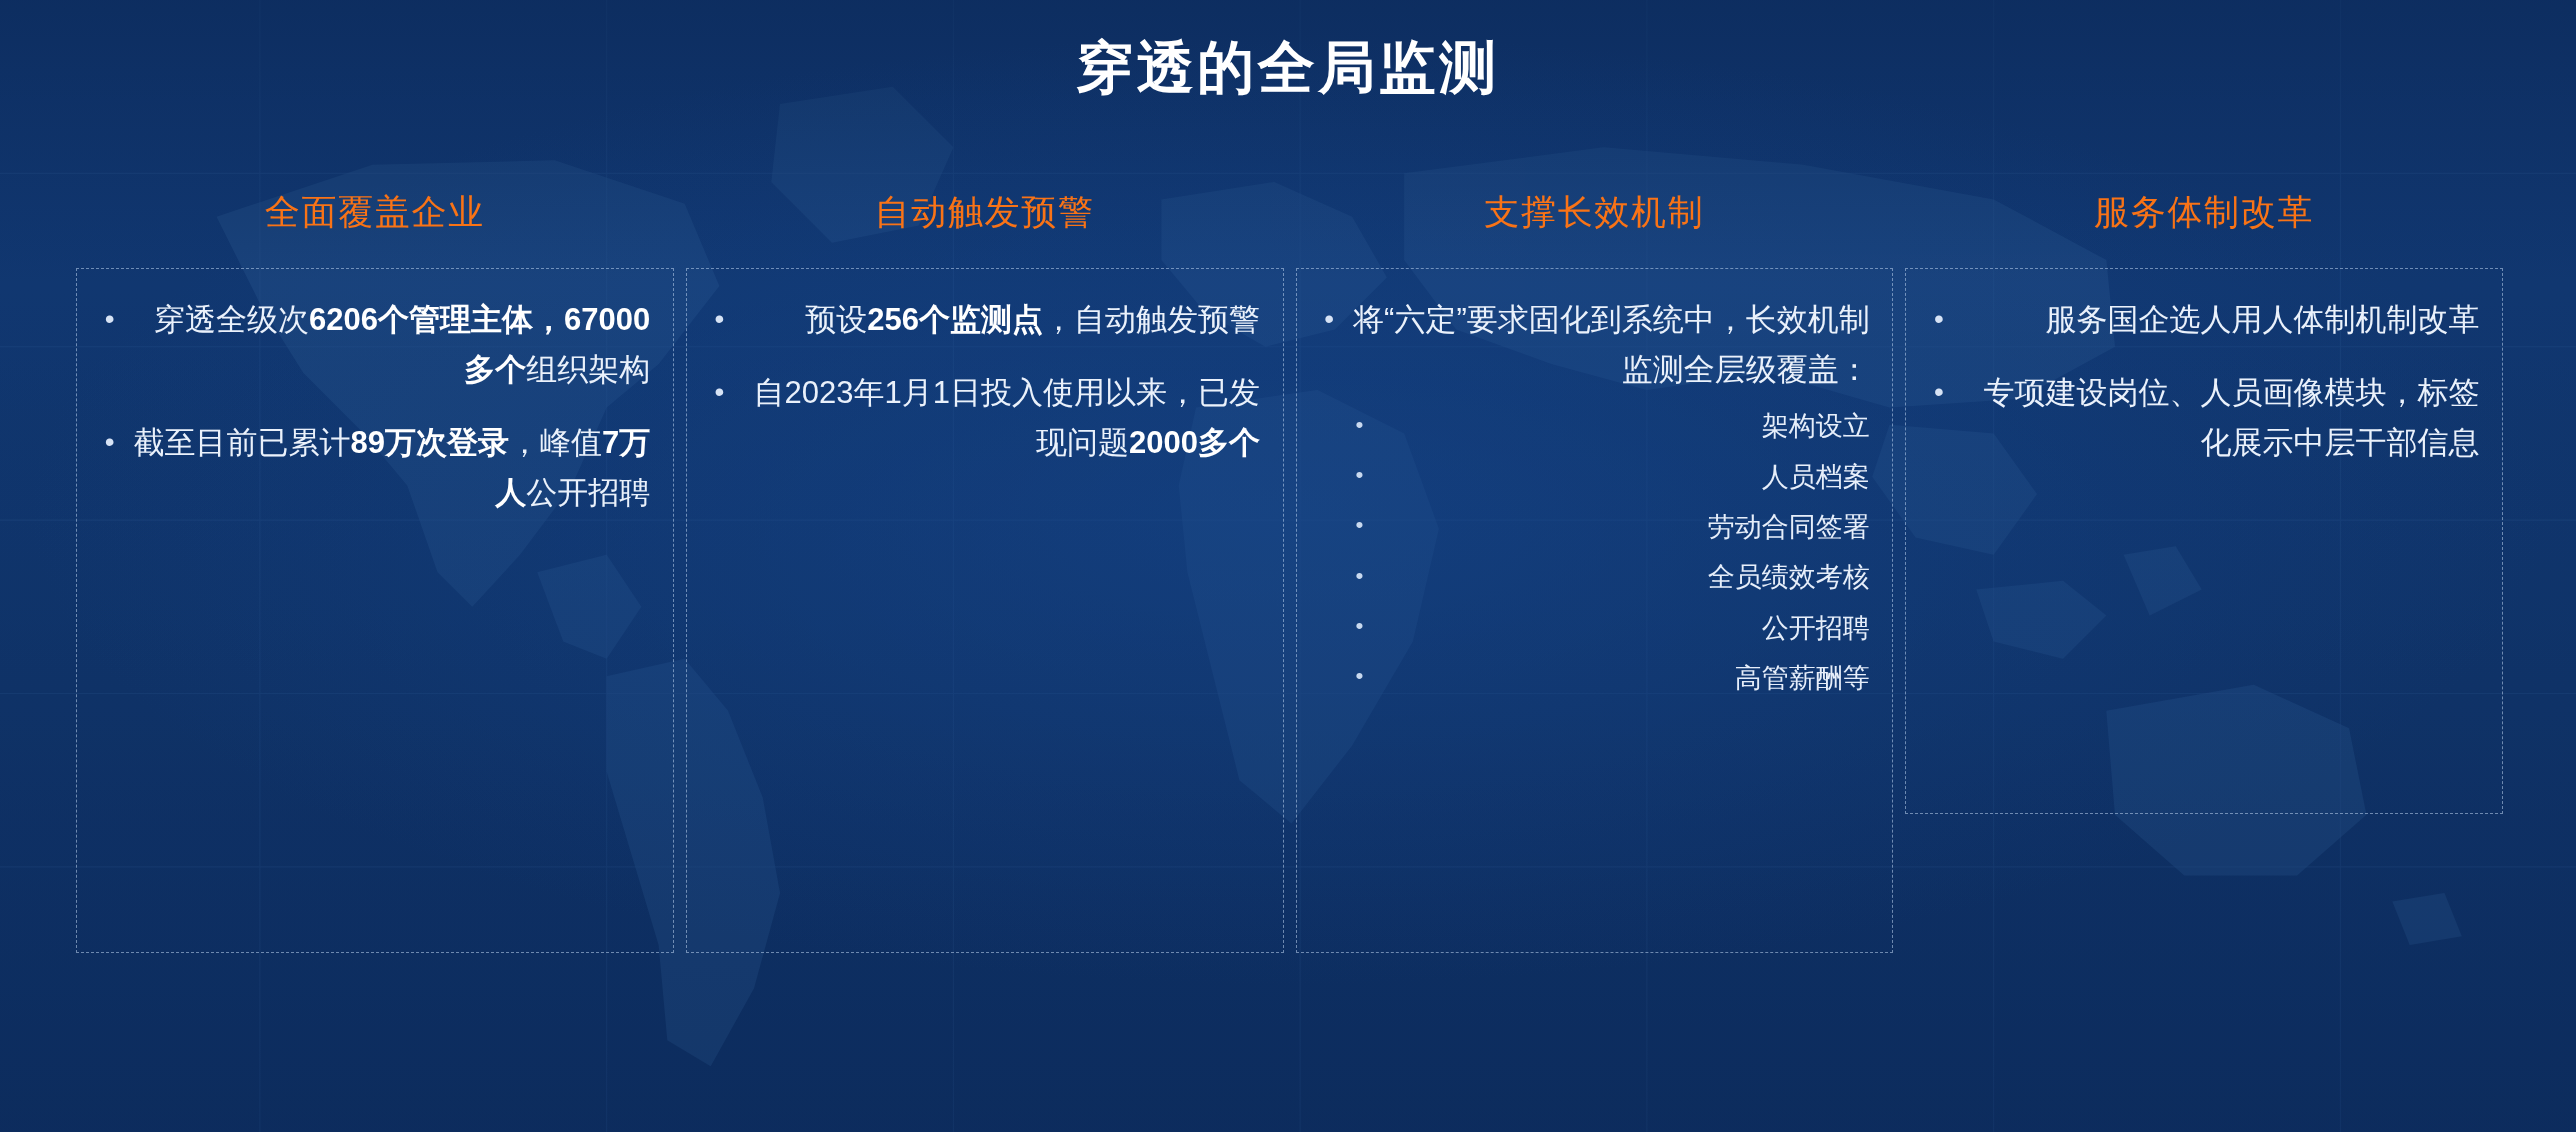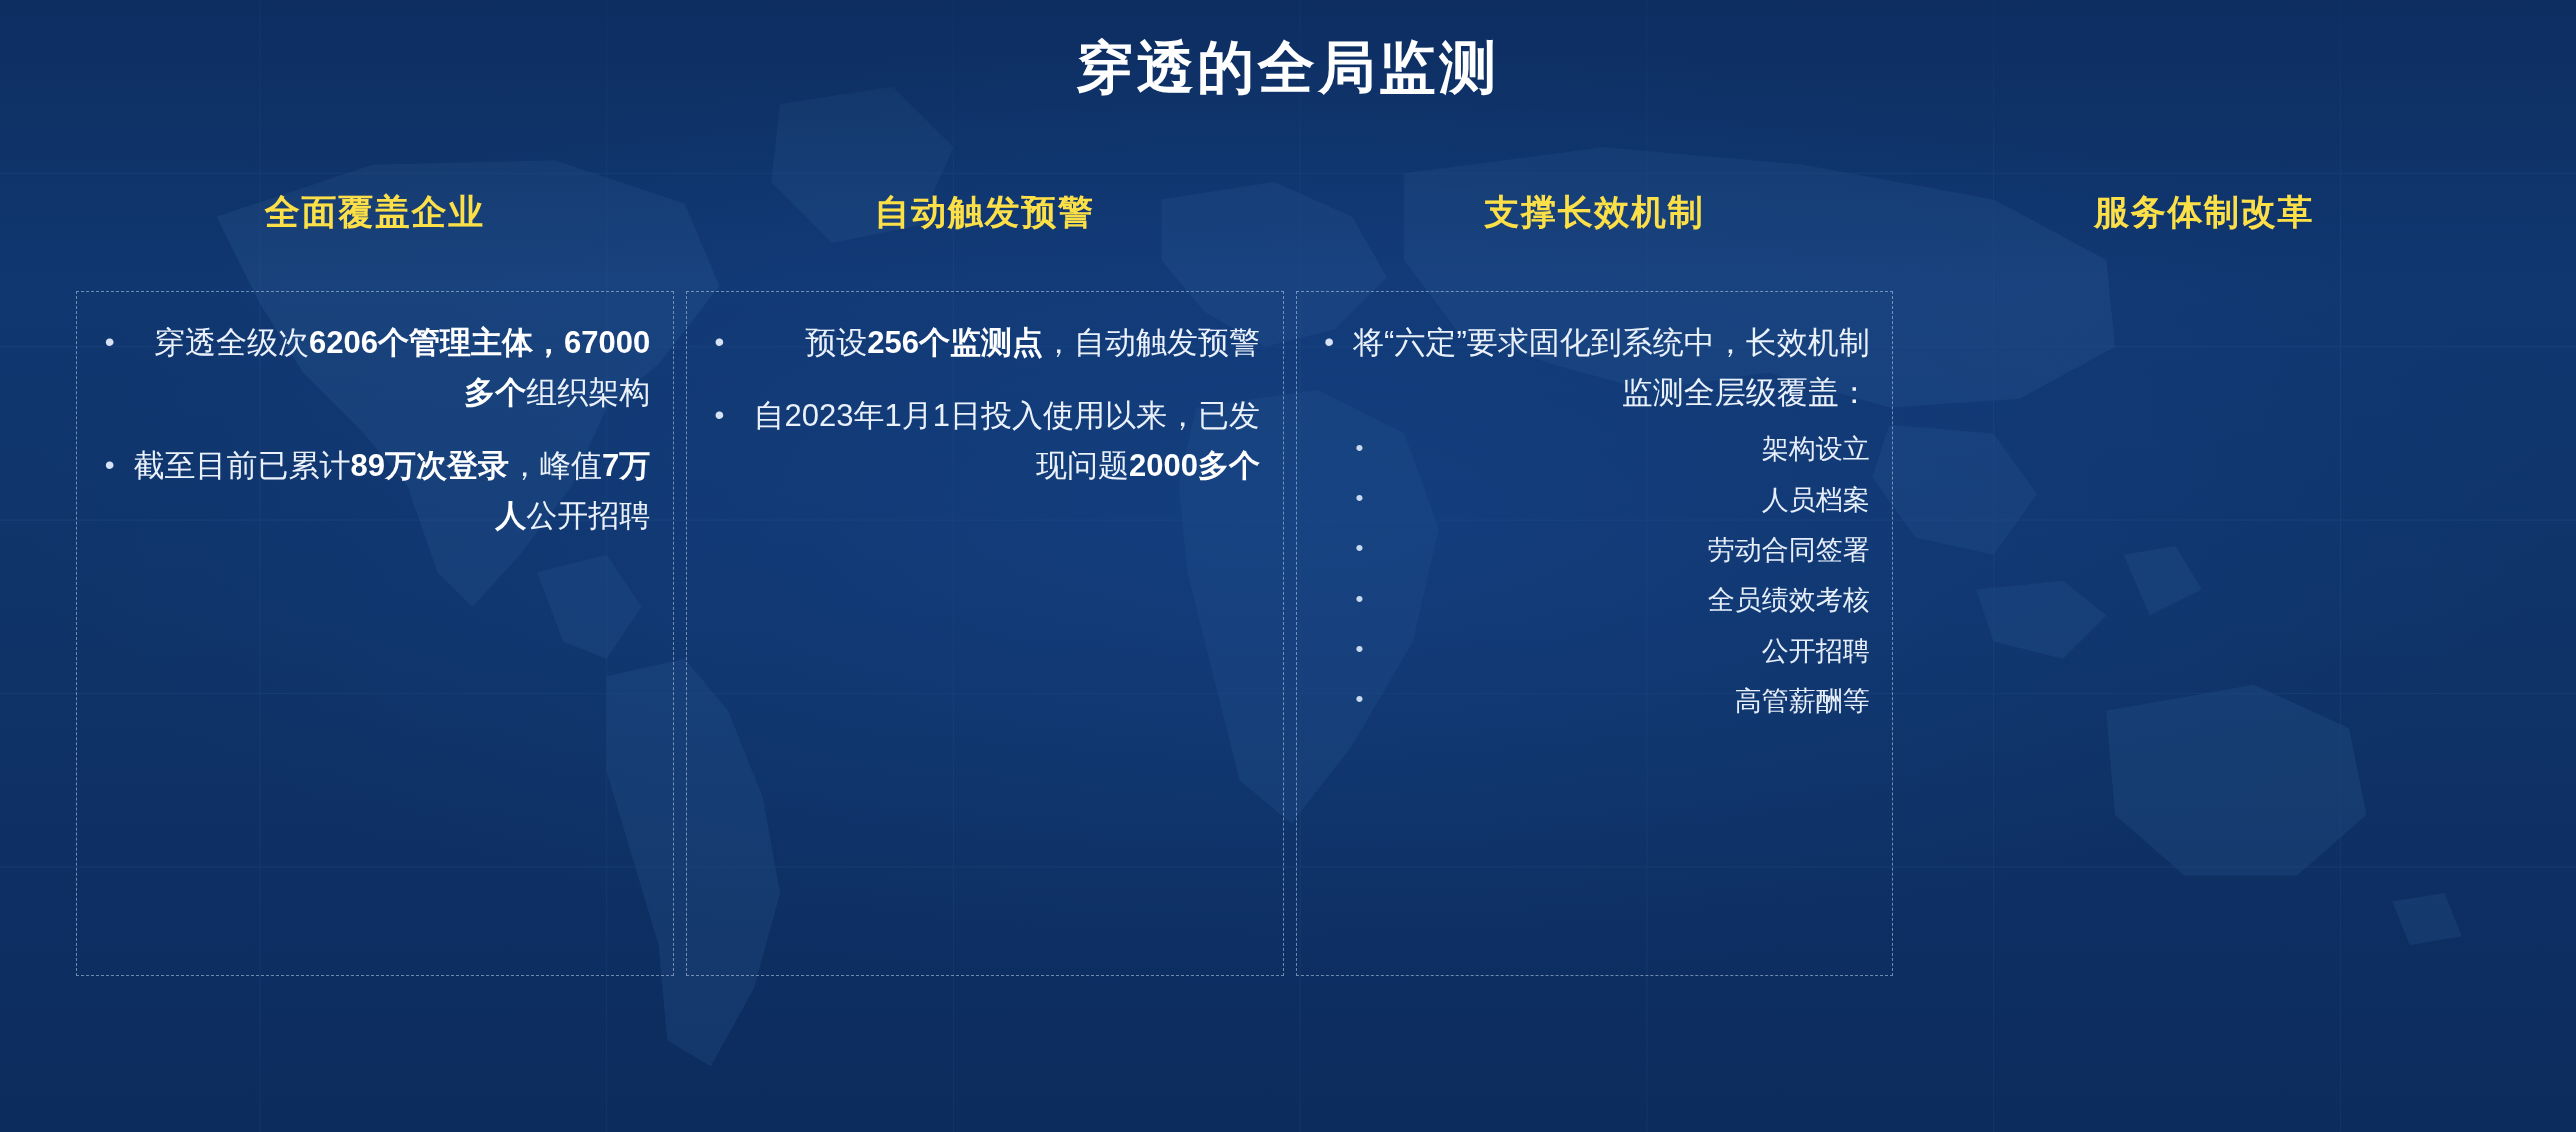--- a/index.html
+++ b/index.html
@@ -68,26 +68,26 @@
 
   .col {
     flex: 1 1 0;
     min-width: 0;
     display: flex;
     flex-direction: column;
     align-items: stretch;
   }
 
   .col-title {
-    color: #fde047;
+    color: #f97316;
     font-size: 35px;
-    font-weight: bold;
+    font-weight: normal;
     text-align: center;
     letter-spacing: 1.7px;
-    margin-bottom: 55px;
+    margin-bottom: 32px;
     white-space: nowrap;
   }
 
   .col-box {
     border: 1.7px dashed rgba(190, 212, 240, 0.55);
     padding: 26px 22.5px 29.5px 22.5px;
     min-height: 381px;
     box-sizing: border-box;
   }
   .col-1 .col-box { min-height: 685px; }
@@ -229,17 +229,23 @@
               <li>公开招聘</li>
               <li>高管薪酬等</li>
             </ul></li>
         </ul>
       </div>
     </div>
 
 
     <div class="col col-5">
       <div class="col-title">服务体制改革</div>
+      <div class="col-box">
+        <ul class="bullets">
+          <li><span>服务国企选人用人体制机制改革</span></li>
+          <li><span>专项建设岗位、人员画像模块，标签化展示中层干部信息</span></li>
+        </ul>
+      </div>
     </div>
 
   </div>
 </div>
 
 
 </body></html>

